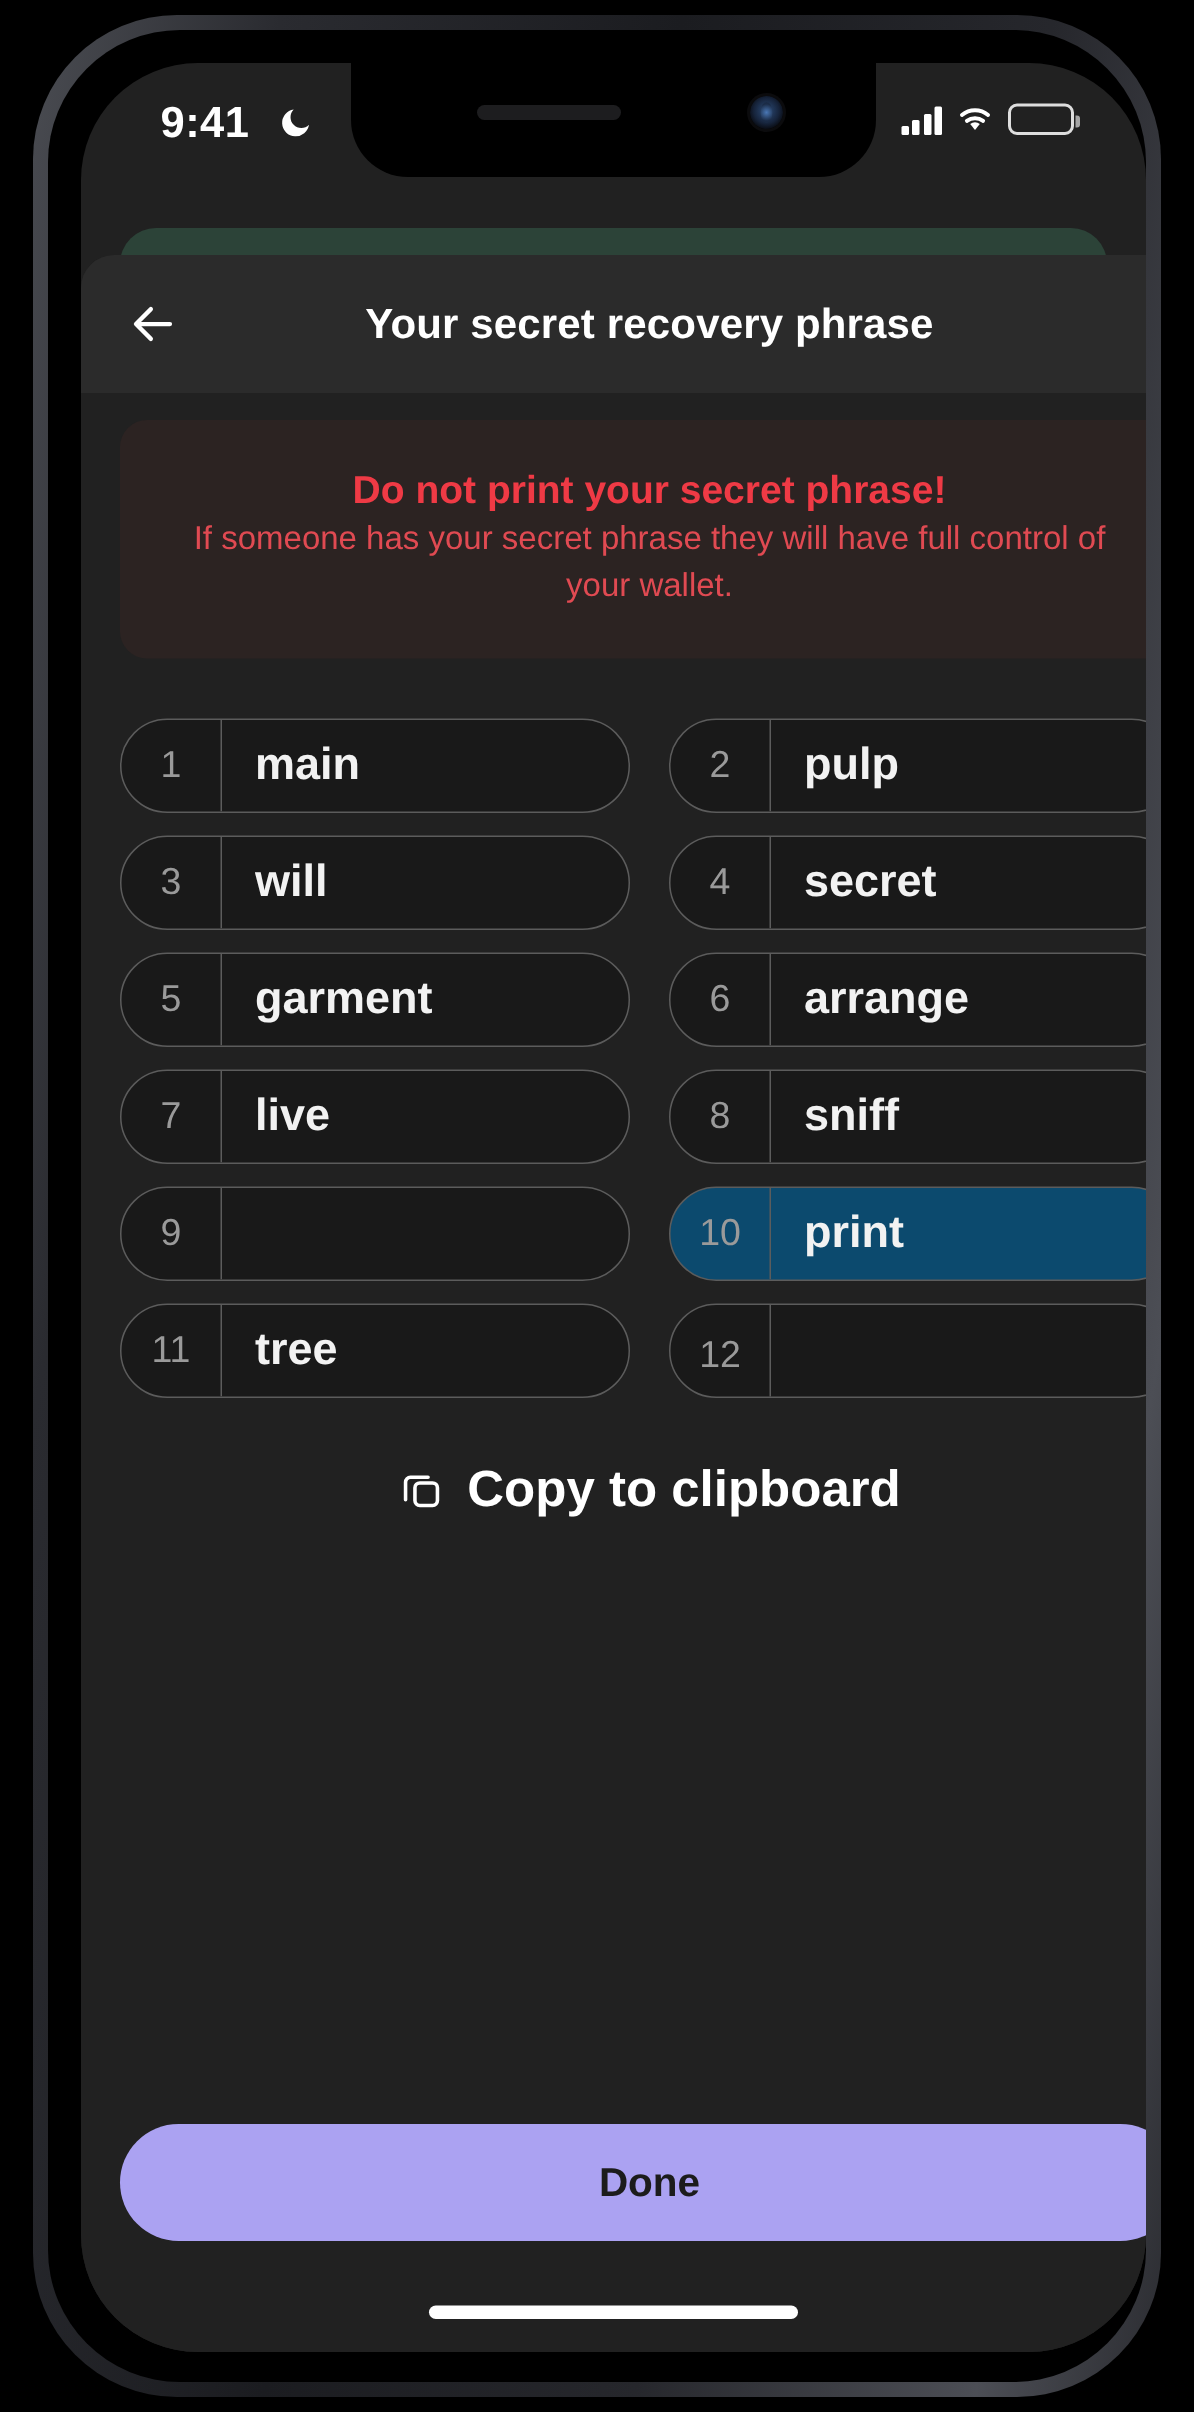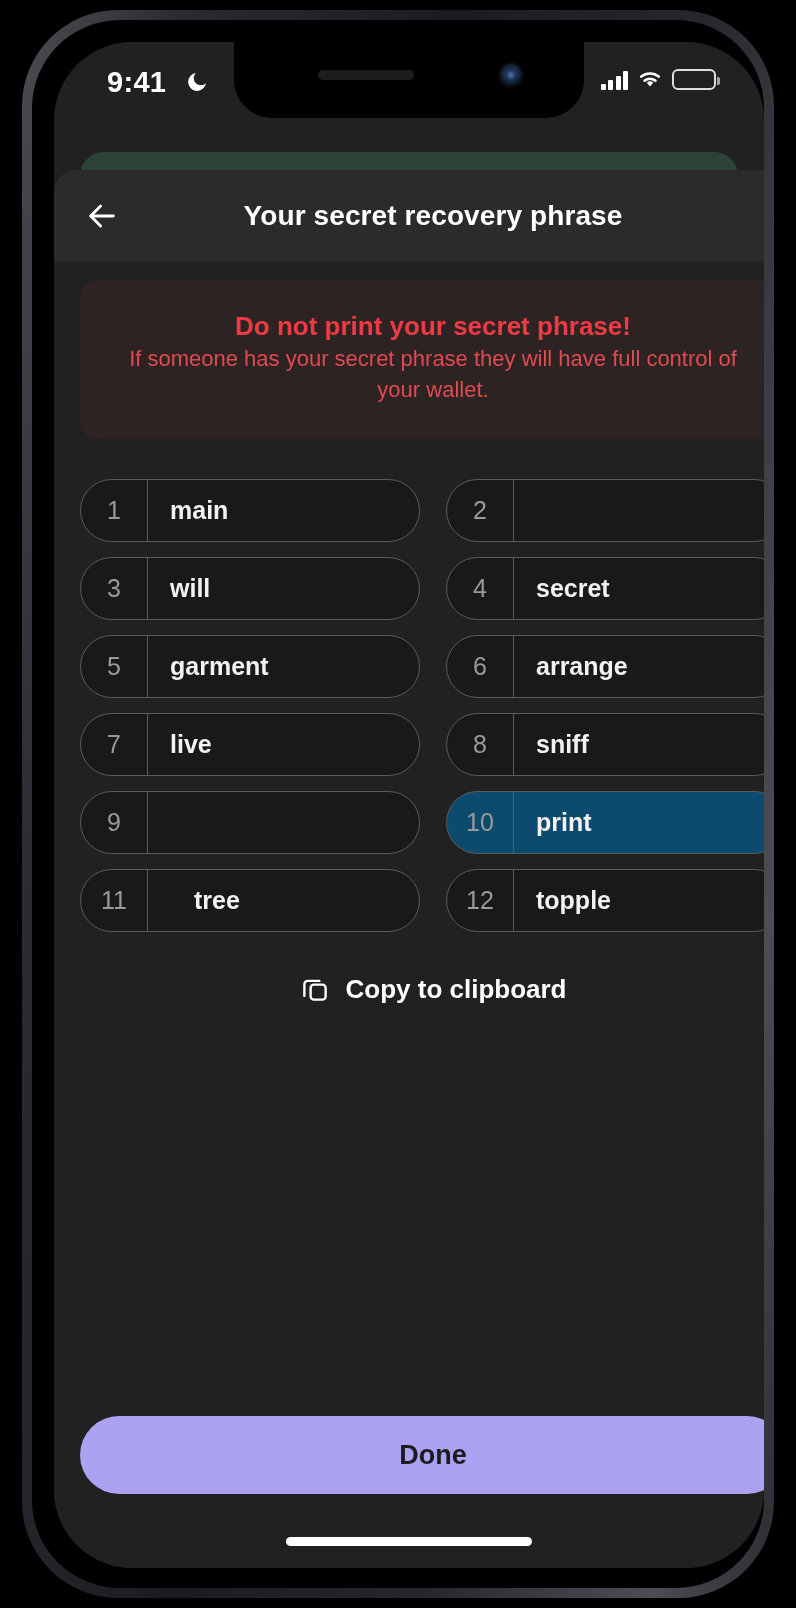--- a/index.html
+++ b/index.html
@@ -154,29 +154,29 @@
   }
   .chip-num {
     width: 67px; flex: 0 0 67px;
     display: flex; align-items: center; justify-content: center;
     color: #9a9a9a; font-size: 25px; font-weight: 400;
     border-right: 1px solid #5c5c5c;
   }
   .chip-word {
     flex: 1; display: flex; align-items: center;
     padding-left: 22px;
-    color: #f2f2f2; font-size: 25px; font-weight: 700;
+    color: #f2f2f2; font-size: 30px; font-weight: 700;
   }
 
   
   .copy-row {
     margin-top: 42px; display: flex; align-items: center; justify-content: center;
     gap: 16px; cursor: pointer;
   }
-  .copy-label { color: #fff; font-size: 26px; font-weight: 700; }
+  .copy-label { color: #fff; font-size: 34px; font-weight: 700; }
 
   
   .footer {
     position: absolute; left: 0; right: 0; bottom: 74px; padding: 0 26px;
   }
   .done-btn {
     width: 100%; height: 78px; border-radius: 40px;
     background: #aba2f2; border: none;
     color: #1c1c1c; font-size: 27px; font-weight: 600;
     font-family: "Liberation Sans", sans-serif; cursor: pointer;
@@ -252,20 +252,21 @@
               <div class="warning-text" style="color: rgb(224, 74, 82);">If someone has your secret phrase they will have full control of your wallet.</div>
             </div>
 
             <div class="word-grid" id="word-grid">
                 <div class="chip" style="background: rgb(25, 25, 25); border-color: rgb(92, 92, 92);">
                   <div class="chip-num" style="border-right-color: rgb(92, 92, 92);">1</div>
                   <div class="chip-word">main</div>
                 </div>
                 <div class="chip" style="background: rgb(25, 25, 25); border-color: rgb(92, 92, 92);">
                   <div class="chip-num" style="border-right-color: rgb(92, 92, 92);">2</div>
+                  <div class="chip-word">pulp</div>
                 </div>
                 <div class="chip" style="background: rgb(25, 25, 25); border-color: rgb(92, 92, 92);">
                   <div class="chip-num" style="border-right-color: rgb(92, 92, 92);">3</div>
                   <div class="chip-word">will</div>
                 </div>
                 <div class="chip" style="background: rgb(25, 25, 25); border-color: rgb(92, 92, 92);">
                   <div class="chip-num" style="border-right-color: rgb(92, 92, 92);">4</div>
                   <div class="chip-word">secret</div>
                 </div>
                 <div class="chip" style="background: rgb(25, 25, 25); border-color: rgb(92, 92, 92);">
@@ -284,25 +285,25 @@
                   <div class="chip-num" style="border-right-color: rgb(92, 92, 92);">8</div>
                   <div class="chip-word">sniff</div>
                 </div>
                 <div class="chip" style="background: rgb(25, 25, 25); border-color: rgb(92, 92, 92);">
                   <div class="chip-num" style="border-right-color: rgb(92, 92, 92);">9</div>
                 </div>
                 <div class="chip" style="background: #0c4a6e; border-color: rgb(92, 92, 92);">
                   <div class="chip-num" style="border-right-color: rgb(92, 92, 92);">10</div>
                   <div class="chip-word">print</div>
                 </div>
-                <div class="chip" style="background: rgb(25, 25, 25); border-color: rgb(92, 92, 92); gap: 24px;">
+                <div class="chip" style="background: rgb(25, 25, 25); border-color: rgb(92, 92, 92);">
                   <div class="chip-num" style="border-right-color: rgb(92, 92, 92);">11</div>
                   <div class="chip-word">tree</div>
                 </div>
-                <div class="chip" style="background: rgb(25, 25, 25); border-color: rgb(92, 92, 92);">
+                <div class="chip" style="background: rgb(25, 25, 25); border-color: rgb(92, 92, 92); flex-direction: column;">
                   <div class="chip-num" style="border-right-color: rgb(92, 92, 92);">12</div>
                   <div class="chip-word">topple</div>
                 </div>
               </div>
 
             <div class="copy-row">
               <svg width="30" height="30" viewBox="0 0 24 24">
                 <rect x="8.5" y="8.5" width="12" height="12" rx="2.6" stroke="#fff" stroke-width="1.9" fill="none"></rect>
                 <path d="M15.5 5.5H6.1A2.6 2.6 0 0 0 3.5 8.1v9.4" stroke="#fff" stroke-width="1.9" fill="none" stroke-linecap="round" stroke-linejoin="round"></path>
               </svg>

